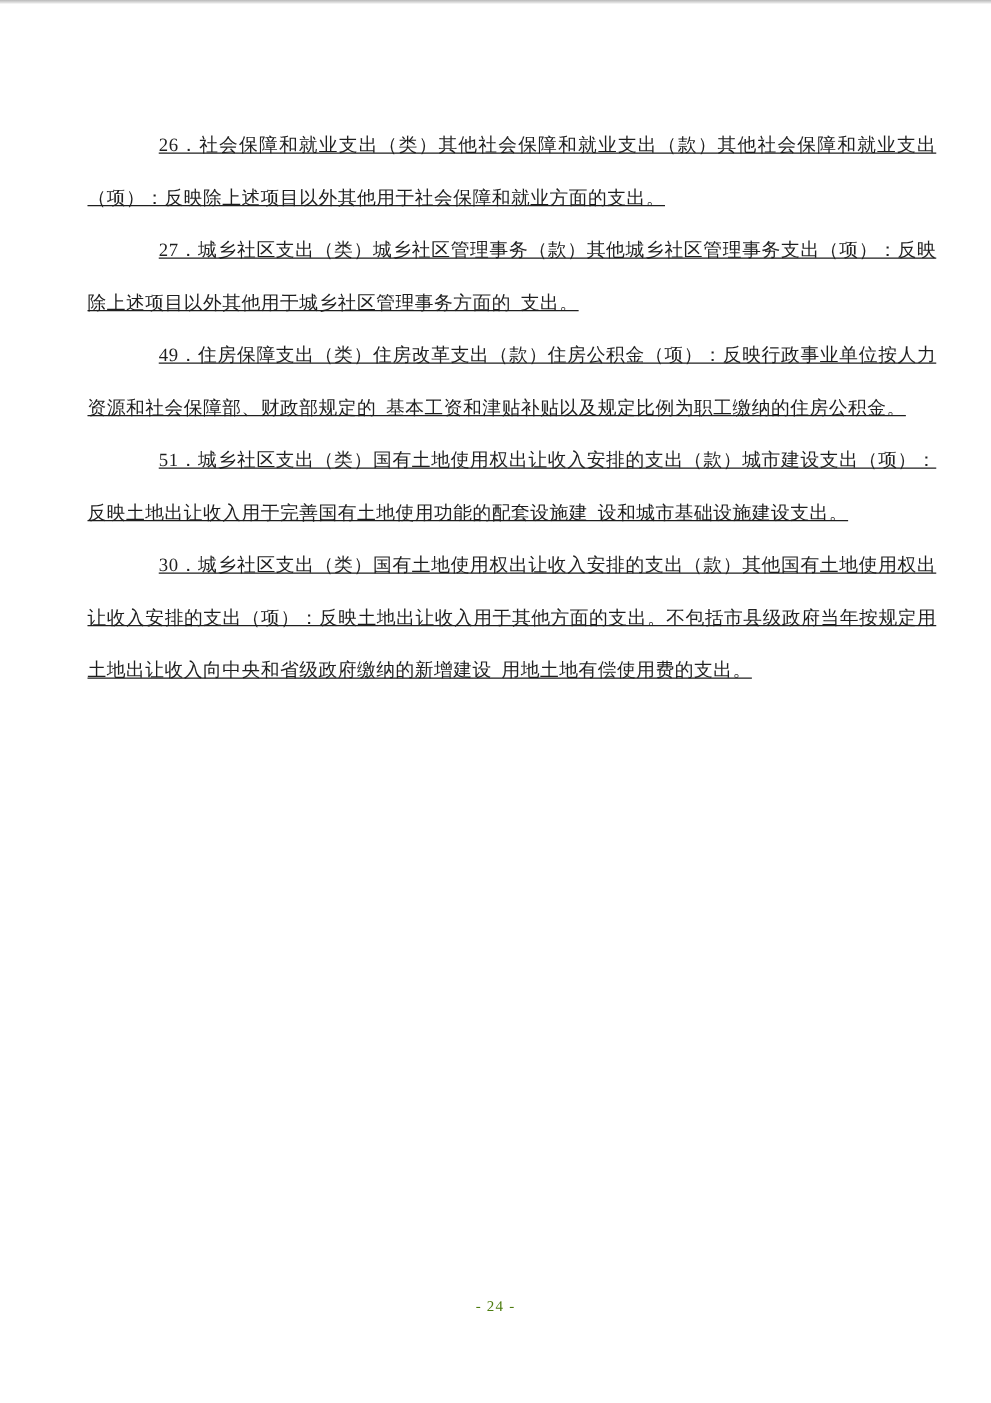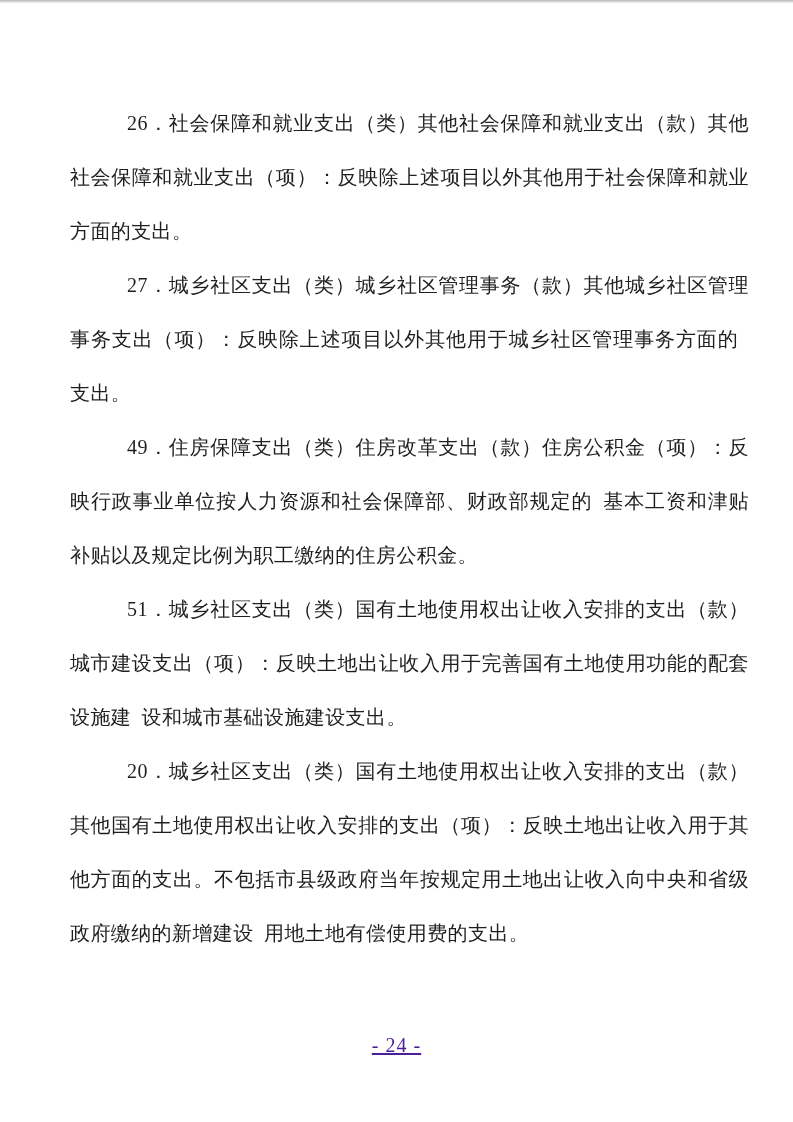--- a/index.html
+++ b/index.html
@@ -31,49 +31,49 @@
   }
   .text-content {
     position: absolute;
     left: 70px;
     right: 44px;
     top: 96px;
   }
   p.para {
     margin: 0;
     padding: 0;
-    font-size: 20px;
-    line-height: 54px;
+    font-size: 15px;
+    line-height: 42px;
     letter-spacing: 0.4px;
     text-align: justify;
     text-justify: inter-character;
     text-indent: 57px;
     word-break: break-all;
+    text-decoration: underline;
   }
   .page-number {
     position: absolute;
     top: 1036px;
     left: 0;
     right: 0;
     text-align: center;
-    font-size: 20px;
+    font-size: 12px;
     line-height: 18px;
     letter-spacing: 1px;
-    color: #4c1d95;
-    text-decoration: underline;
+    color: #4d7c0f;
   }
 </style>
 </head>
 <body>
 
 <div class="page">
   <div class="scan-edge"></div>
 
   <div class="text-content">
     <p class="para">26．社会保障和就业支出（类）其他社会保障和就业支出（款）其他社会保障和就业支出（项）：反映除上述项目以外其他用于社会保障和就业方面的支出。</p>
     <p class="para">27．城乡社区支出（类）城乡社区管理事务（款）其他城乡社区管理事务支出（项）：反映除上述项目以外其他用于城乡社区管理事务方面的 支出。</p>
     <p class="para">49．住房保障支出（类）住房改革支出（款）住房公积金（项）：反映行政事业单位按人力资源和社会保障部、财政部规定的 基本工资和津贴补贴以及规定比例为职工缴纳的住房公积金。</p>
     <p class="para">51．城乡社区支出（类）国有土地使用权出让收入安排的支出（款）城市建设支出（项）：反映土地出让收入用于完善国有土地使用功能的配套设施建 设和城市基础设施建设支出。</p>
-    <p class="para">20．城乡社区支出（类）国有土地使用权出让收入安排的支出（款）其他国有土地使用权出让收入安排的支出（项）：反映土地出让收入用于其他方面的支出。不包括市县级政府当年按规定用土地出让收入向中央和省级政府缴纳的新增建设 用地土地有偿使用费的支出。</p>
+    <p class="para">30．城乡社区支出（类）国有土地使用权出让收入安排的支出（款）其他国有土地使用权出让收入安排的支出（项）：反映土地出让收入用于其他方面的支出。不包括市县级政府当年按规定用土地出让收入向中央和省级政府缴纳的新增建设 用地土地有偿使用费的支出。</p>
   </div>
 
   <div class="page-number">- 24 -</div>
 </div>
 
 </body></html>

